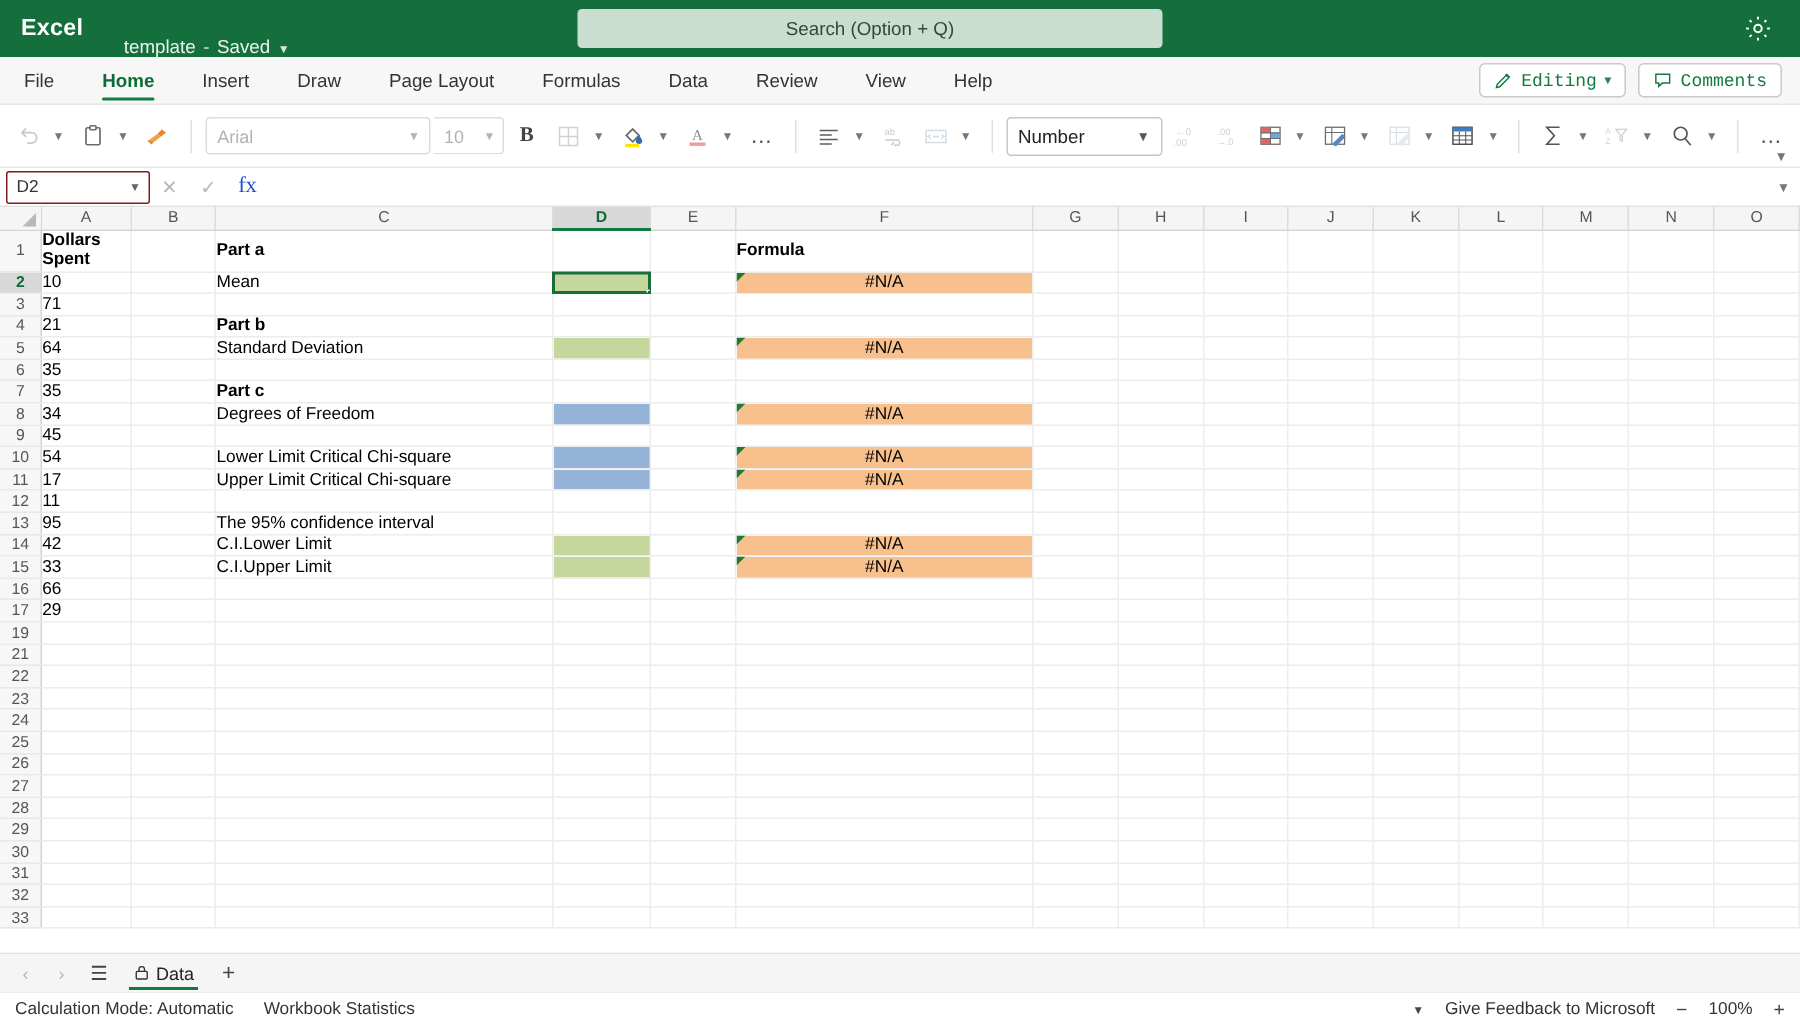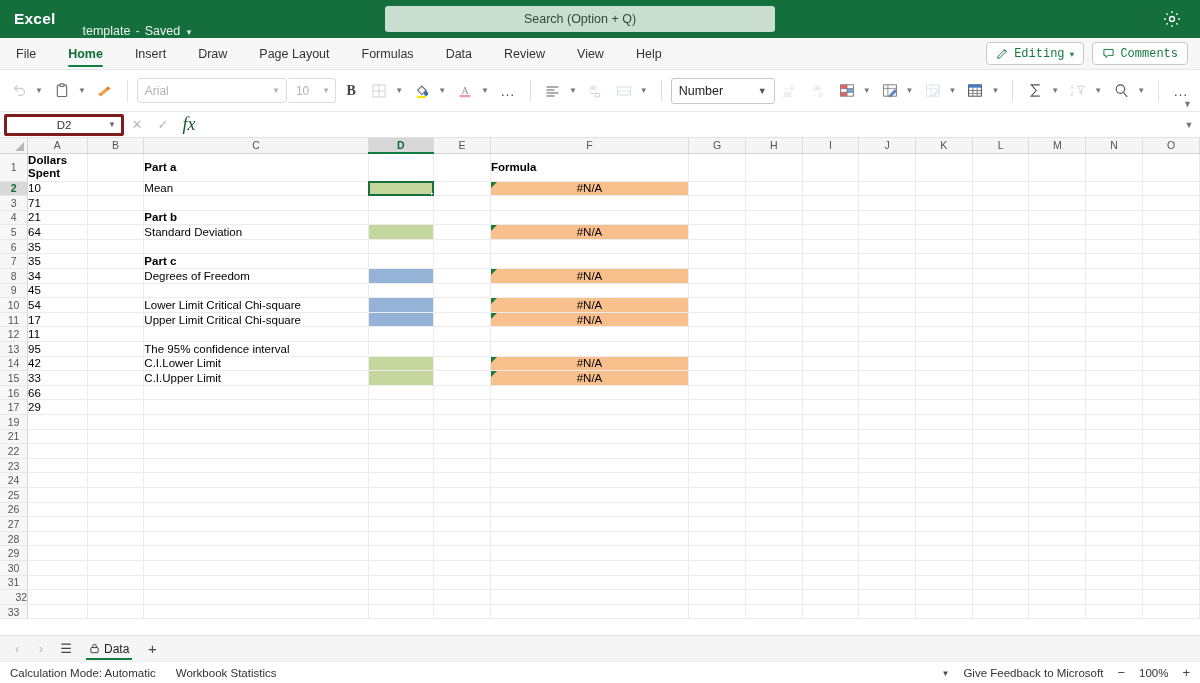--- a/index.html
+++ b/index.html
@@ -90,27 +90,27 @@
   .numfmt .fcaret { position: absolute; right: 7px; font-size: 9px; color: #555; }
   .tb-bold { font-weight: bold; font-size: 14px; color: #444; font-family: "Liberation Serif", serif;}
   .ribbon-collapse { position: absolute; right: 8px; bottom: 2px; font-size: 9px; color: #777; cursor: pointer;}
 
   
   .formulabar {
     height: 26px; display: flex; align-items: center;
     border-bottom: 1px solid #e2e2e2; background: #fff;
   }
   .namebox {
-    width: 120px; height: 22px; margin-left: 4px; border: 3px solid #7f1d1d;
+    width: 96px; height: 22px; margin-left: 4px; border: 1px solid #7f1d1d;
     border-radius: 2px; display: flex; align-items: center; padding: 0 6px;
-    font-size: 11.5px; color: #333; position: relative; cursor: pointer; justify-content: center;
+    font-size: 11.5px; color: #333; position: relative; cursor: pointer;
   }
   .namebox .fcaret { position: absolute; right: 5px; font-size: 8px; color: #666; }
   .fb-btn { width: 26px; text-align: center; font-size: 13px; color: #b8b8b8; cursor: pointer; }
-  .fb-fx { font-style: italic; font-family: "Liberation Serif", serif; color: #14532d; font-size: 18px;}
+  .fb-fx { font-family: "Liberation Serif", serif; color: #1d4ed8; font-size: 15px;}
   .fb-input { flex: 1; height: 22px; font-size: 12px; padding: 0 6px; color: #222; }
   .fb-expand { width: 22px; text-align: center; font-size: 9px; color: #777; cursor: pointer; }
 
   
   .grid-wrap { position: relative; height: 497px; overflow: hidden; background: #fff; }
   table.grid { border-collapse: collapse; table-layout: fixed; }
   table.grid td, table.grid th { padding: 0; }
 
   .corner {
     width: 28px; height: 15px; background: #f5f5f5;
@@ -968,21 +968,21 @@
           <td class="cell"></td>
           <td class="cell"></td>
           <td class="cell"></td>
           <td class="cell"></td>
           <td class="cell"></td>
           <td class="cell"></td>
           <td class="cell"></td>
           <td class="cell"></td>
         </tr>
         <tr>
-          <td class="rowhead" style="height: 14.6px; text-align: right;">32</td>
+          <td class="rowhead" style="height: 14.6px;">32</td>
           <td class="cell num"></td>
           <td class="cell"></td>
           <td class="cell"></td>
           <td class="cell"></td>
           <td class="cell"></td>
           <td class="cell"></td>
           <td class="cell"></td>
           <td class="cell"></td>
           <td class="cell"></td>
           <td class="cell"></td>

